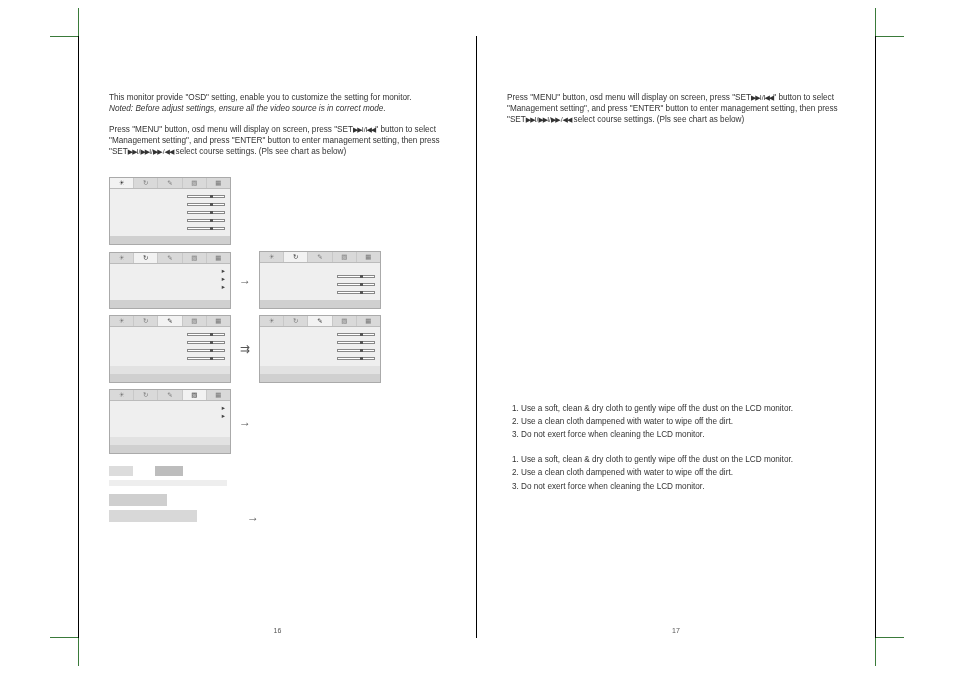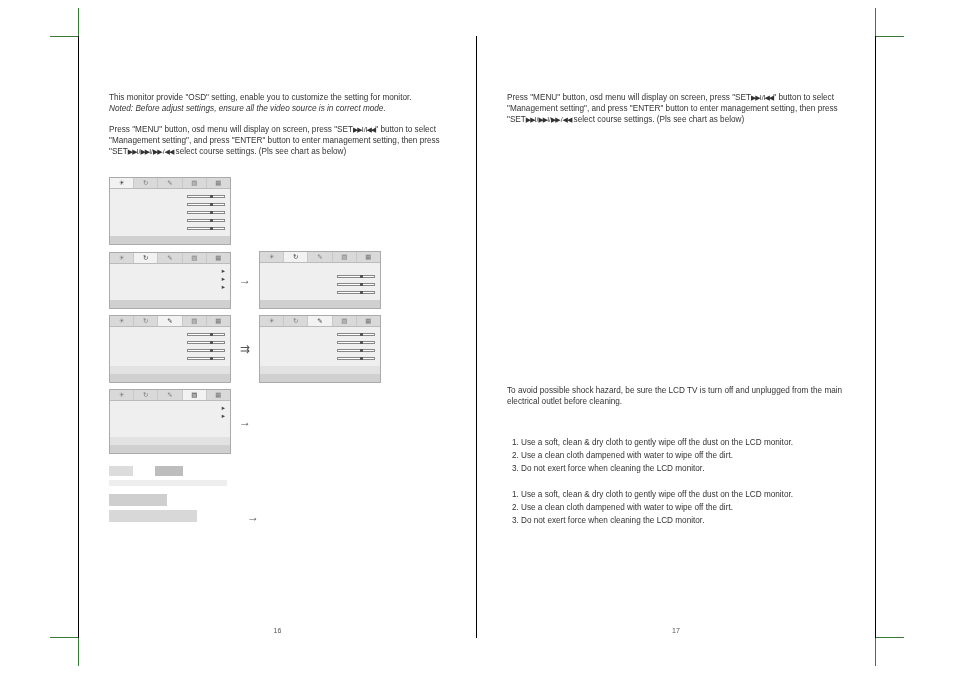--- a/index.html
+++ b/index.html
@@ -356,21 +356,20 @@
     </div>
     <div class="pg-num">16</div>
   </div>
 
   <div class="page">
     <div class="page-inner right-block">
       <p class="instructions">
         <span>Press "MENU" button, osd menu will display on screen, press "SET</span><span class="transport-icons">▶▶I / I◀◀</span><span>" button to select "Management setting", and press "ENTER" button to enter management setting, then press "SET</span><span class="transport-icons">▶▶I / ▶▶I / ▶▶ / ◀◀</span><span> select course settings. (Pls see chart as below)</span>
       </p>
       <div class="right-spacer"></div>
-      <p class="right-para">To avoid possible shock hazard, be sure the LCD TV is turn off and unplugged from the main electrical outlet before cleaning.</p>
       <div style="height:18px"></div>
       <ol class="right-list">
         <li>Use a soft, clean &amp; dry cloth to gently wipe off the dust on the LCD monitor.</li>
         <li>Use a clean cloth dampened with water to wipe off the dirt.</li>
         <li>Do not exert force when cleaning the LCD monitor.</li>
       </ol>
       <ol class="right-list">
         <li>Use a soft, clean &amp; dry cloth to gently wipe off the dust on the LCD monitor.</li>
         <li>Use a clean cloth dampened with water to wipe off the dirt.</li>
         <li>Do not exert force when cleaning the LCD monitor.</li>

